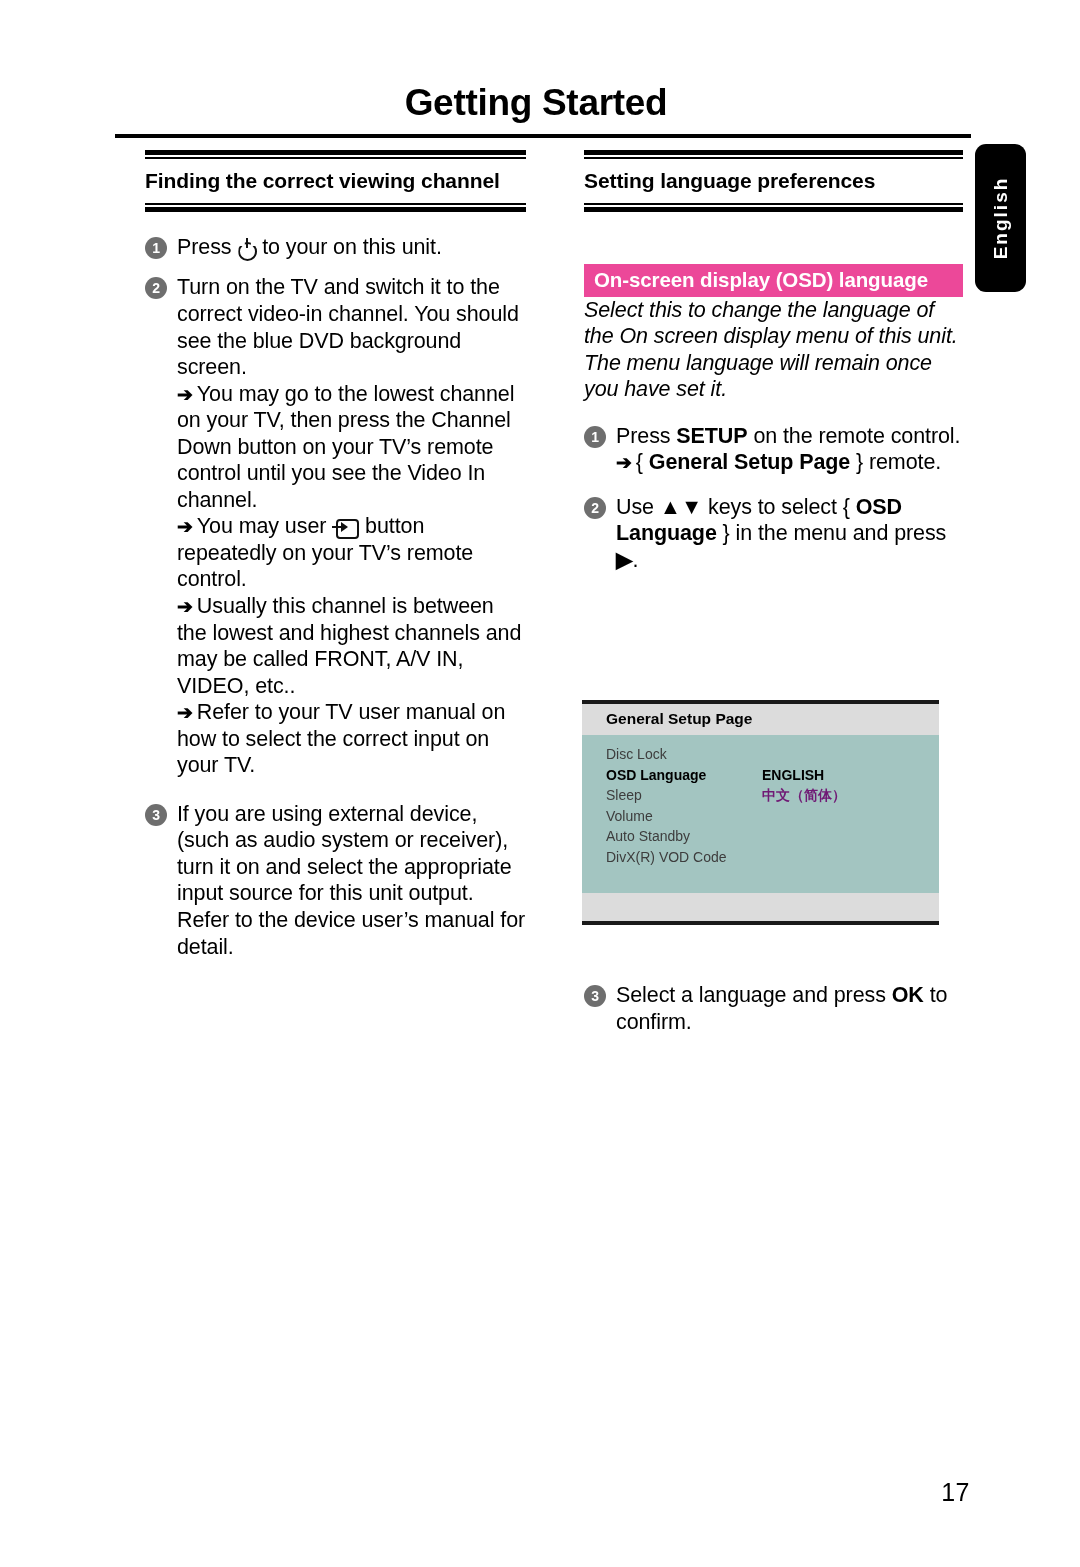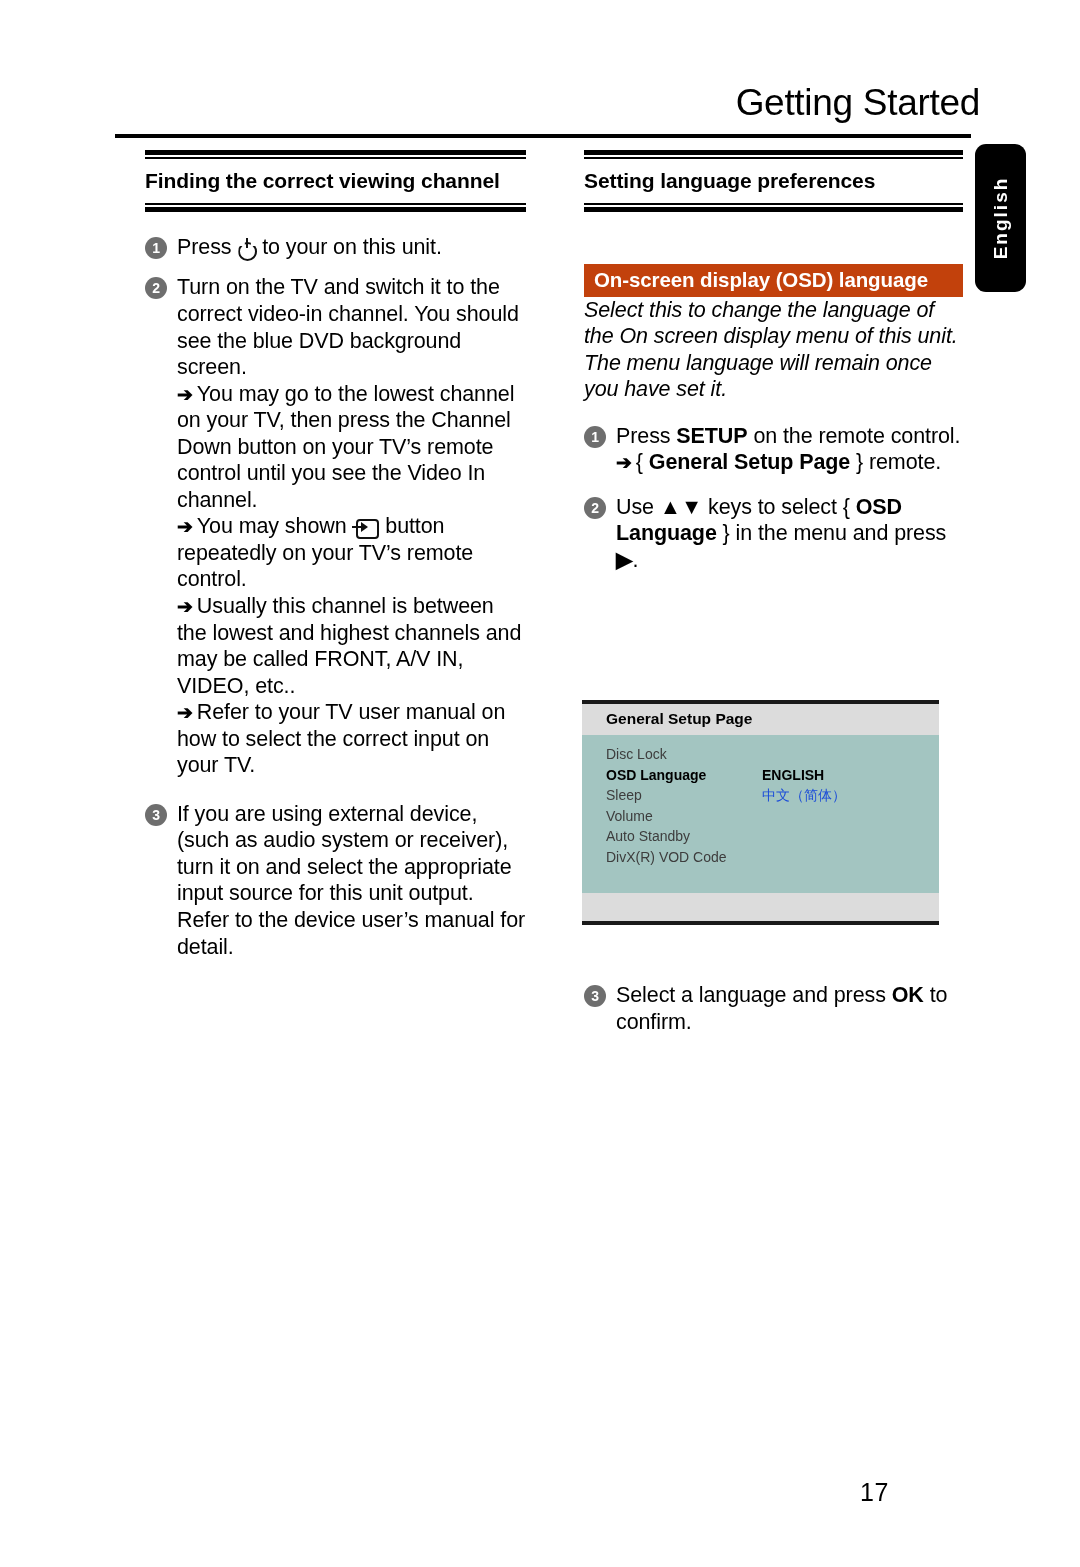--- a/index.html
+++ b/index.html
@@ -17,26 +17,26 @@
   }
 
   .page {
     position: absolute;
     inset: 0;
   }
 
   
   .running-head {
     position: absolute;
-    left: 124px;
+    left: 108px;
     top: 84px;
     width: 856px;
-    text-align: right;
+    text-align: center;
     font-size: 37px;
-    font-weight: normal;
+    font-weight: bold;
     letter-spacing: -0.3px;
     line-height: 1.0;
     color: #000;
   }
   .head-rule {
     position: absolute;
     left: 115px;
     top: 134px;
     width: 856px;
     height: 4px;
@@ -223,21 +223,21 @@
     position: absolute;
     left: 9px; top: 3px;
     width: 0; height: 0;
     border-left: 7px solid #111;
     border-top: 5px solid transparent;
     border-bottom: 5px solid transparent;
   }
 
   
   .subhead {
-    background: #c2410c;
+    background: #ec4899;
     color: #ffffff;
     font-size: 20.5px;
     font-weight: bold;
     padding: 4px 8px 5px 10px;
     letter-spacing: -0.1px;
   }
 
   
   .osd {
     position: absolute;
@@ -266,41 +266,41 @@
   .osd-row {
     display: flex;
     font-size: 14px;
     line-height: 1.47;
     color: #3d3d3d;
   }
   .osd-row .label { width: 156px; }
   .osd-row.selected .label,
   .osd-row.selected .value { color: #000; font-weight: bold; }
   .osd-row .value { color: #000; }
-  .osd-row.alt .value { color: #1d4ed8; font-weight: normal; }
+  .osd-row.alt .value { color: #701a75; font-weight: bold; }
   .osd-foot {
     background: #dcdcdc;
     height: 28px;
   }
 
   
   .post-osd {
     position: absolute;
     left: 584px;
     top: 982px;
     width: 379px;
   }
 
   
   .page-num {
     position: absolute;
     left: 860px;
     top: 1478px;
     width: 110px;
-    text-align: left;
+    text-align: right;
     font-size: 25px;
     letter-spacing: 0.5px;
   }
 </style>
 </head>
 <body>
 
 <div class="page">
 
   <div class="running-head">Getting Started</div>
@@ -325,21 +325,21 @@
         <span>to your on this unit.</span>
       </li>
 
       <li class="step">
         <span class="step-num">2</span>
         <span>Turn on the TV and switch it to the correct video-in channel. You should see the blue DVD background screen.</span>
         <span class="sub">
           <span class="arrow">➔</span><span>You may go to the lowest channel on your TV, then press the Channel Down button on your TV’s remote control until you see the Video In channel.</span>
         </span>
         <span class="sub">
-          <span class="arrow">➔</span><span>You may shown</span>
+          <span class="arrow">➔</span><span>You may user</span>
           <span class="icon-av"><span class="box"></span><span class="stem"></span><span class="head"></span></span>
           <span>button repeatedly on your TV’s remote control.</span>
         </span>
         <span class="sub">
           <span class="arrow">➔</span><span>Usually this channel is between the lowest and highest channels and may be called FRONT, A/V IN, VIDEO, etc..</span>
         </span>
         <span class="sub">
           <span class="arrow">➔</span><span>Refer to your TV user manual on how to select the correct input on your TV.</span>
         </span>
       </li>

